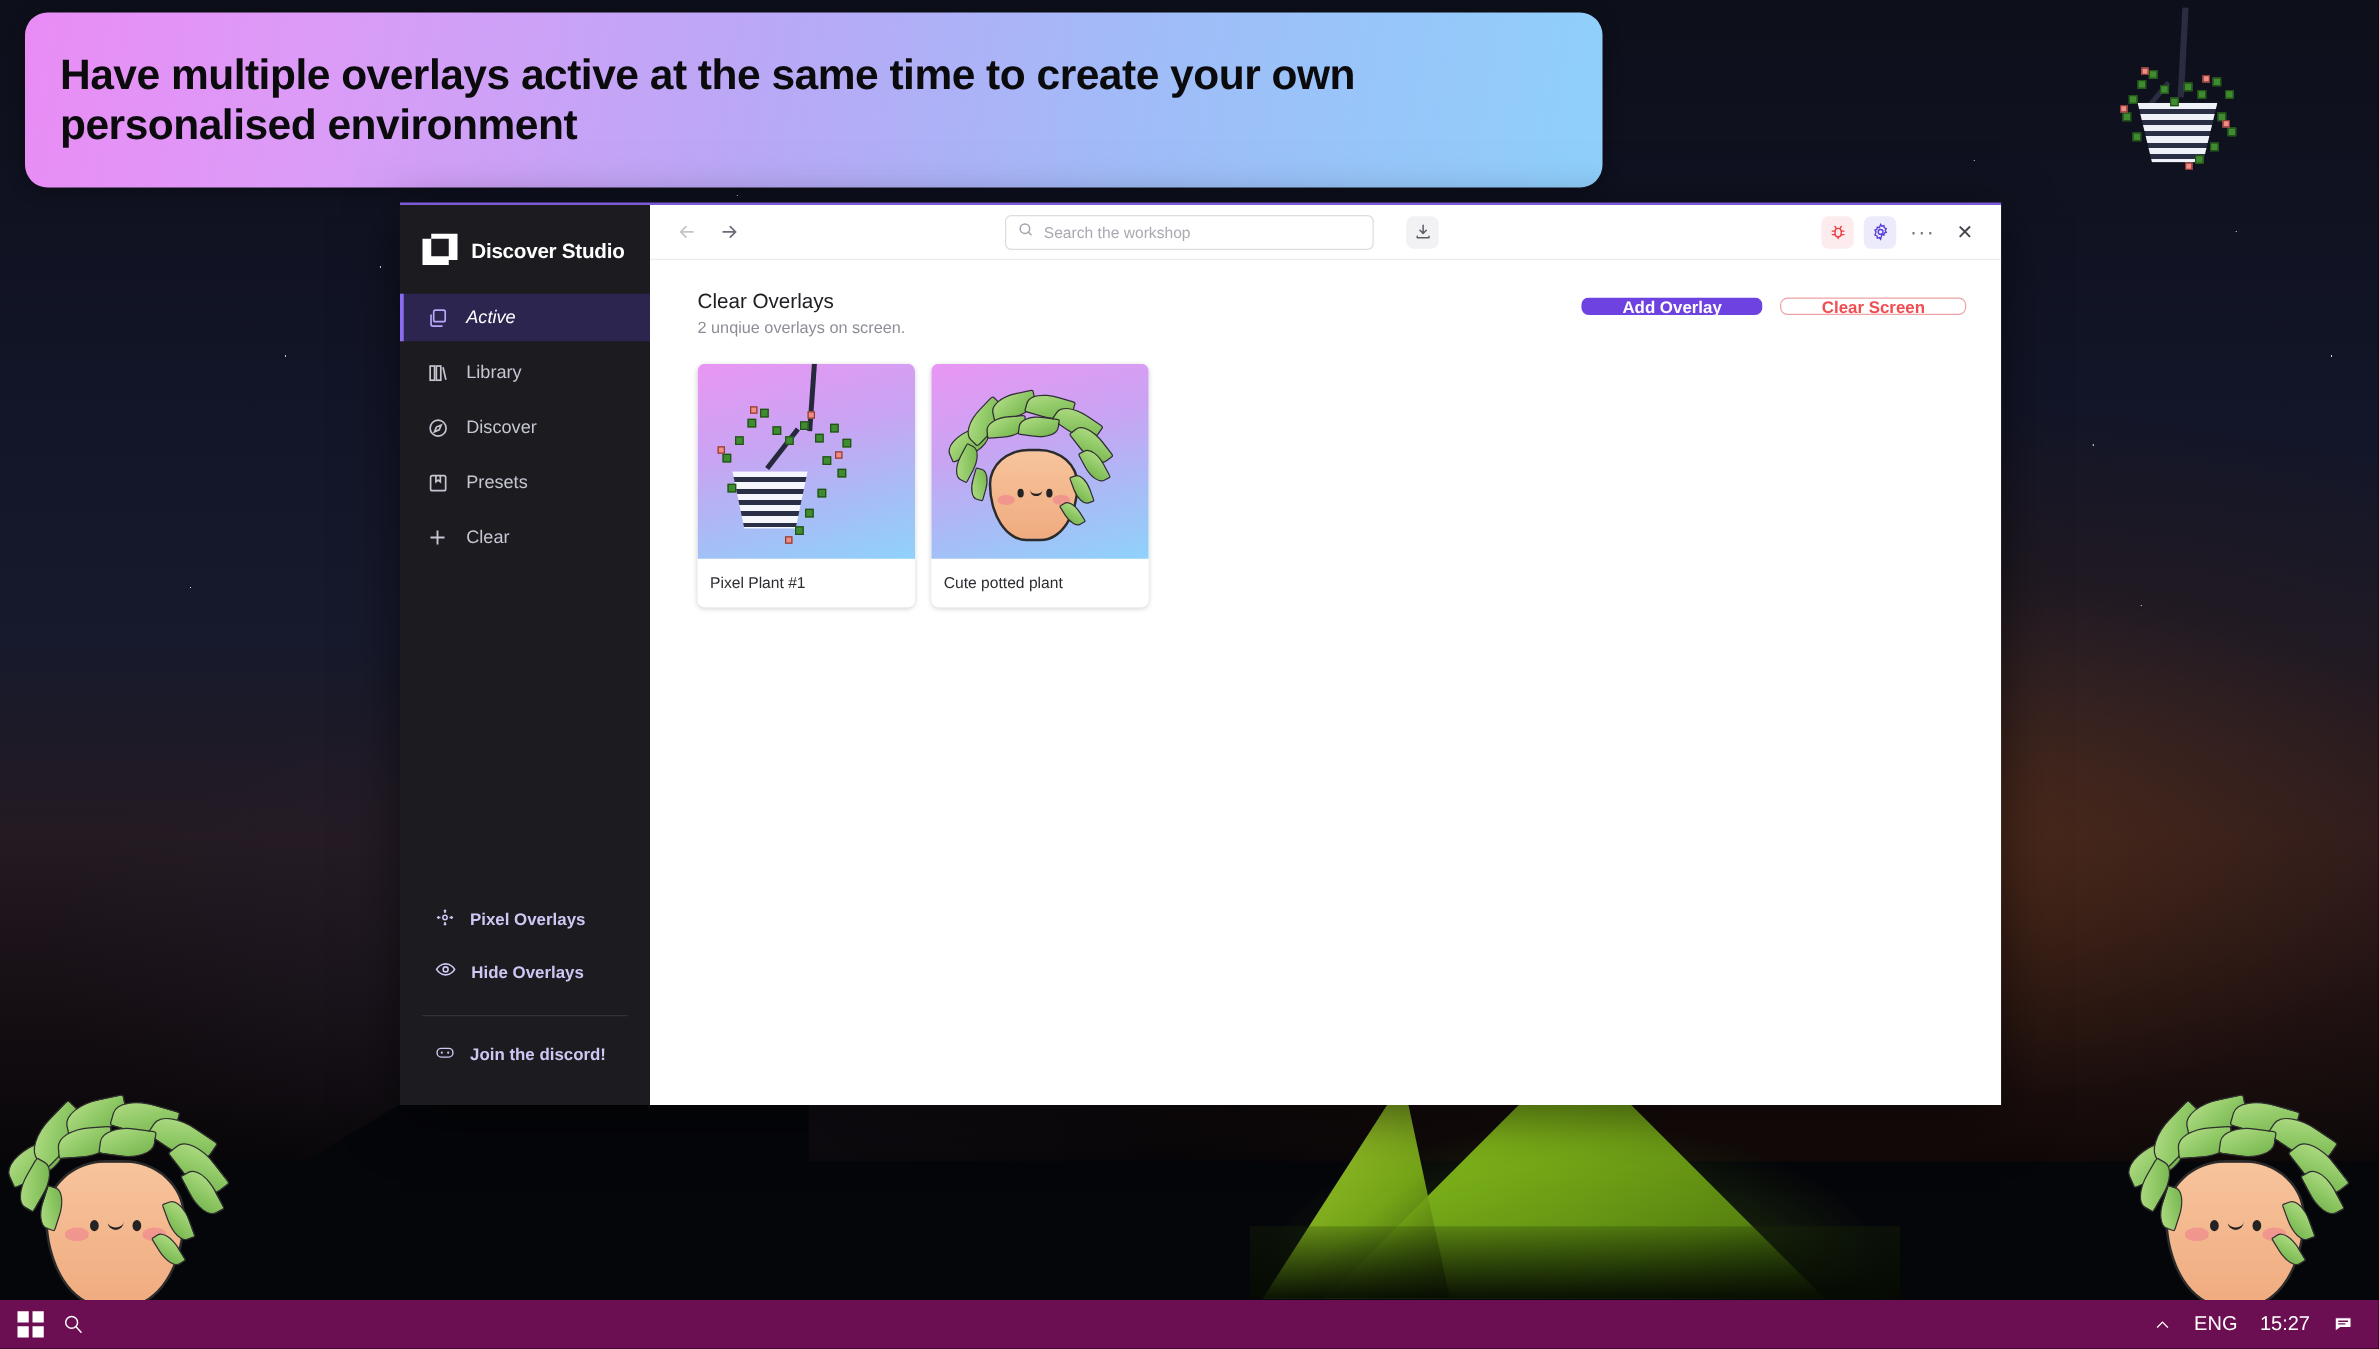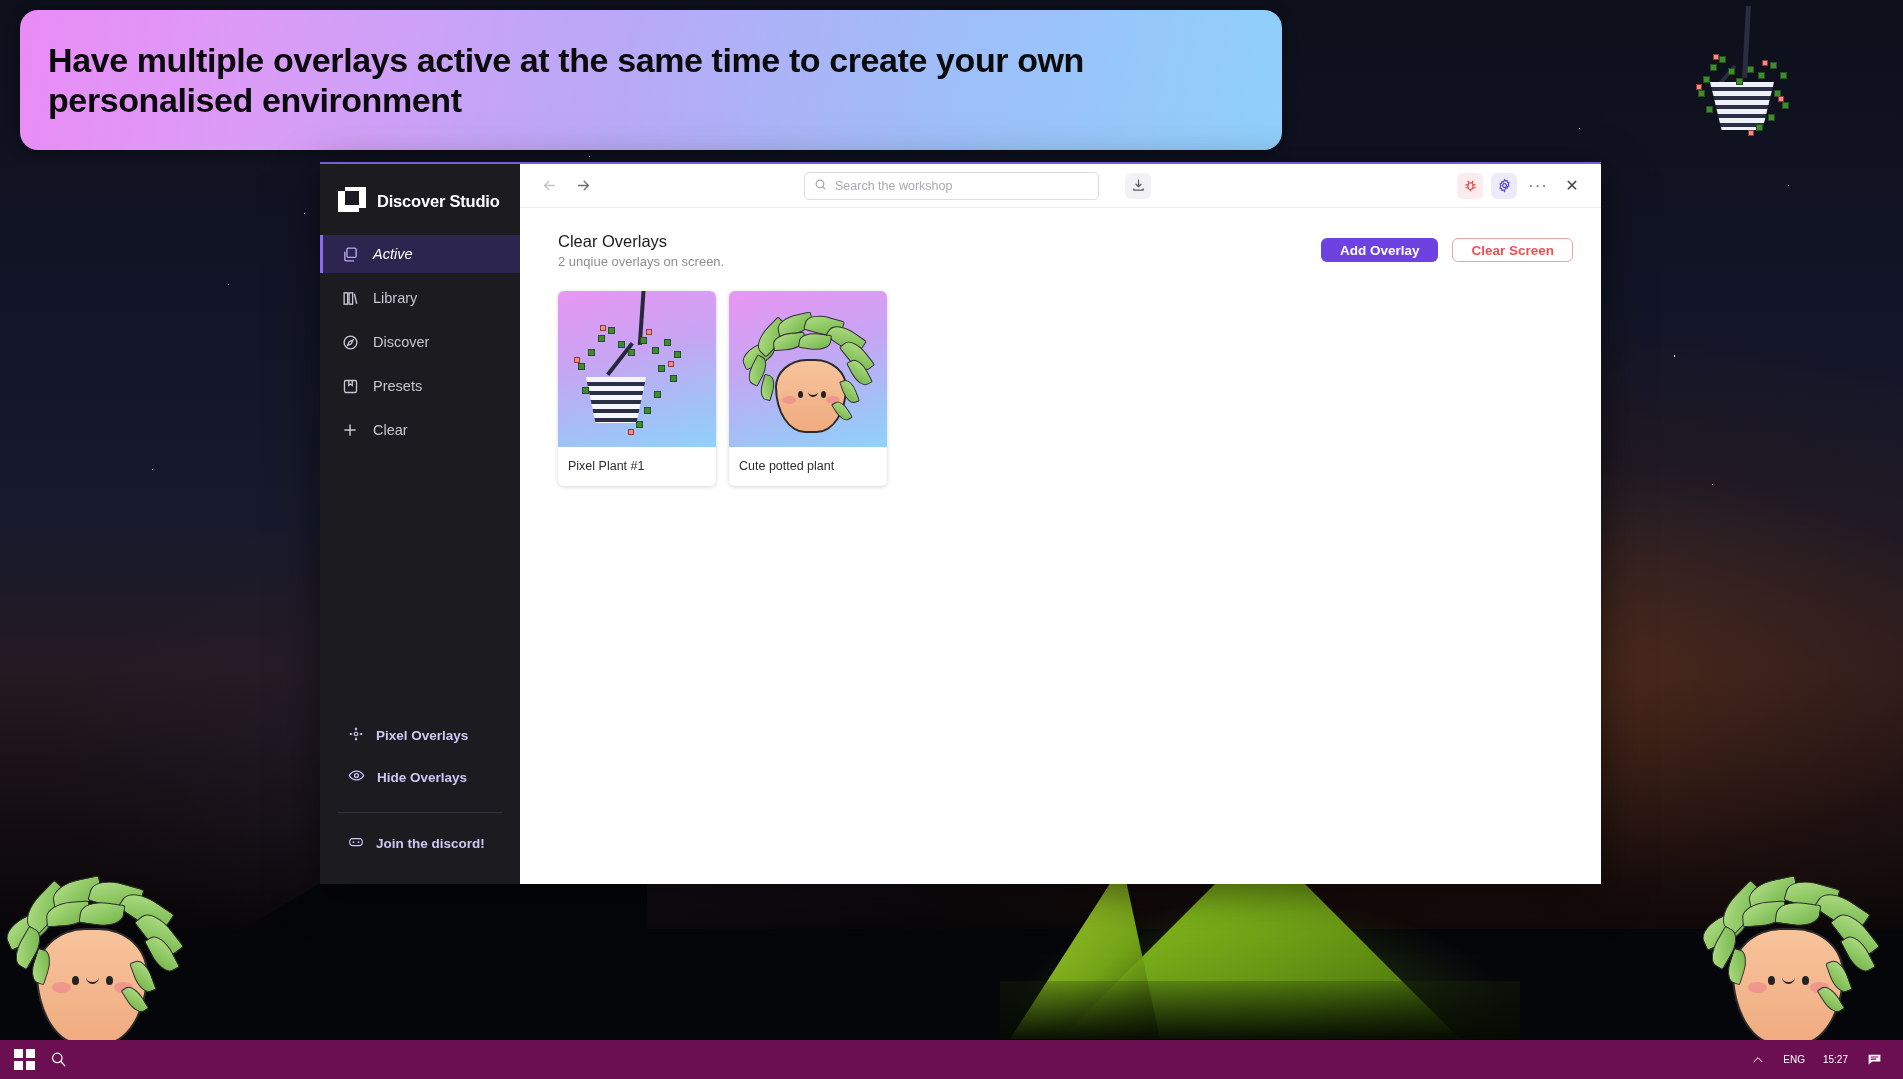--- a/index.html
+++ b/index.html
@@ -167,29 +167,29 @@
   .spacer { flex:1; }
   .win-btn { width:26px; height:26px; display:flex; align-items:center; justify-content:center; cursor:pointer; color:#4a4a52; }
 
   
   #content { flex:1; padding: 24px 28px 0 38px; overflow:hidden; }
   #content-head { display:flex; align-items:flex-start; }
   #page-title { font-size: 16.5px; color:#202024; font-weight:400; }
   #page-sub { font-size: 13px; color:#8d8d97; margin-top: 3px; }
   #head-actions { margin-left:auto; display:flex; gap:14px; padding-top:6px; }
   .btn {
-    height: 24px; padding: 0 18px; border-radius: 6px; font-size: 13.5px; font-weight: 700;
+    height: 14px; padding: 0 32px; border-radius: 6px; font-size: 13.5px; font-weight: 700;
     display:flex; align-items:center; justify-content:center; cursor:pointer; border:1px solid transparent;
   }
   #btn-add { background:#6d42e0; color:#fff; }
   #btn-clear { background:#fff; color:#ef4e52; border-color:#f0a2a4; }
 
   #cards { display:flex; gap:13px; margin-top: 22px; }
   .card {
-    width: 158px; background:#fff; border-radius:6px; overflow:hidden;
+    width: 174px; background:#fff; border-radius:6px; overflow:hidden;
     box-shadow: 0 1px 4px rgba(0,0,0,.17); cursor:pointer;
   }
   .card-thumb {
     height: 156px; position:relative; overflow:hidden;
     background: linear-gradient(165deg, #e996f4 0%, #c8a4f3 40%, #a6bdf6 72%, #8fd2fb 100%);
   }
   .card-label { font-size: 12.5px; color:#2c2c32; padding: 12px 10px 13px 10px; }
 
   
   .pixelplant { position:absolute; inset:0; }
@@ -232,21 +232,21 @@
   #overlay-plant-left { position:absolute; left:-6px; top:872px; width:200px; height:170px; }
   #overlay-plant-right { position:absolute; left:1690px; top:872px; width:200px; height:170px; }
 
   
   #taskbar {
     position:absolute; left:0; bottom:0; width:100%; height:39px;
     background:#6c0e52; display:flex; align-items:center; padding: 0 6px;
     z-index: 50;
   }
   #tb-left { display:flex; align-items:center; gap:14px; padding-left:8px; }
-  #tb-right { margin-left:auto; display:flex; align-items:center; gap:18px; padding-right:14px; color:#fff; font-size:10px; }
+  #tb-right { margin-left:auto; display:flex; align-items:center; gap:18px; padding-right:14px; color:#fff; font-size:16px; }
   .tb-btn { cursor:pointer; display:flex; align-items:center; justify-content:center; }
   .win-logo { display:grid; grid-template-columns: 9px 9px; grid-template-rows: 9px 9px; gap:2.5px; }
   .win-logo i { background:#fff; display:block; }
 </style>
 </head>
 <body>
 
 <div id="desktop">
   <div id="stars"></div>
   <div id="ridge"></div>

